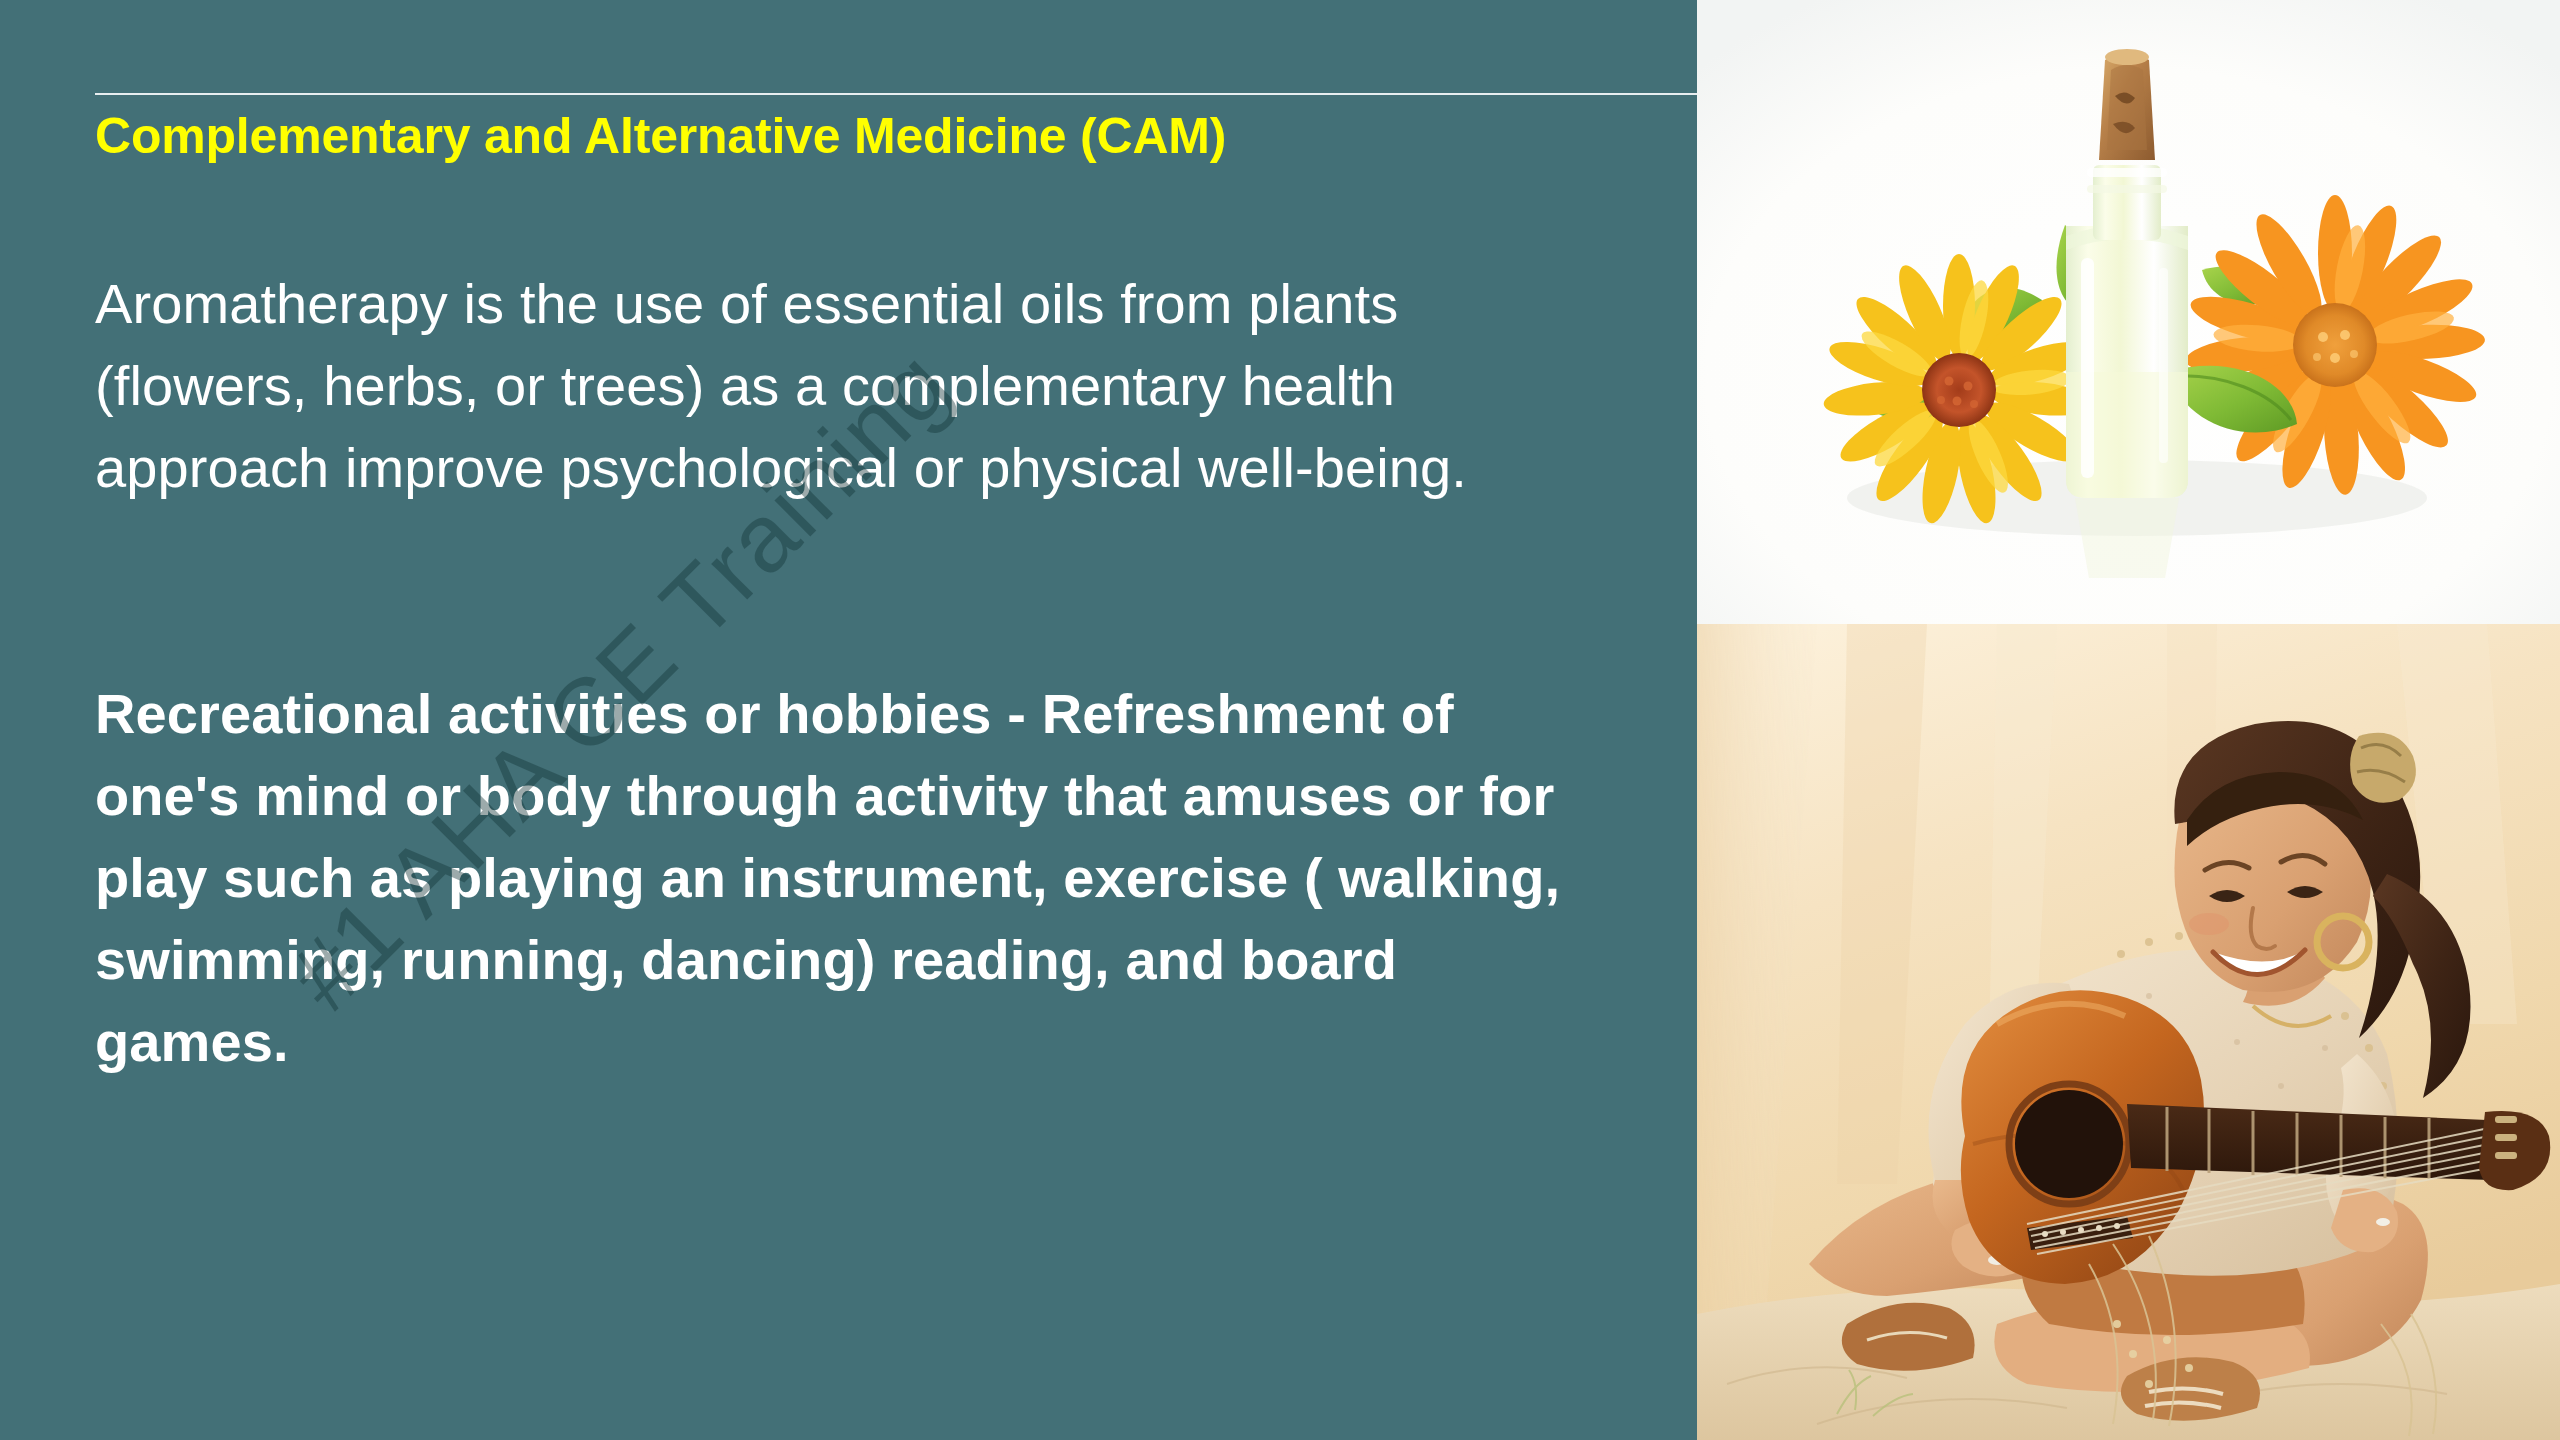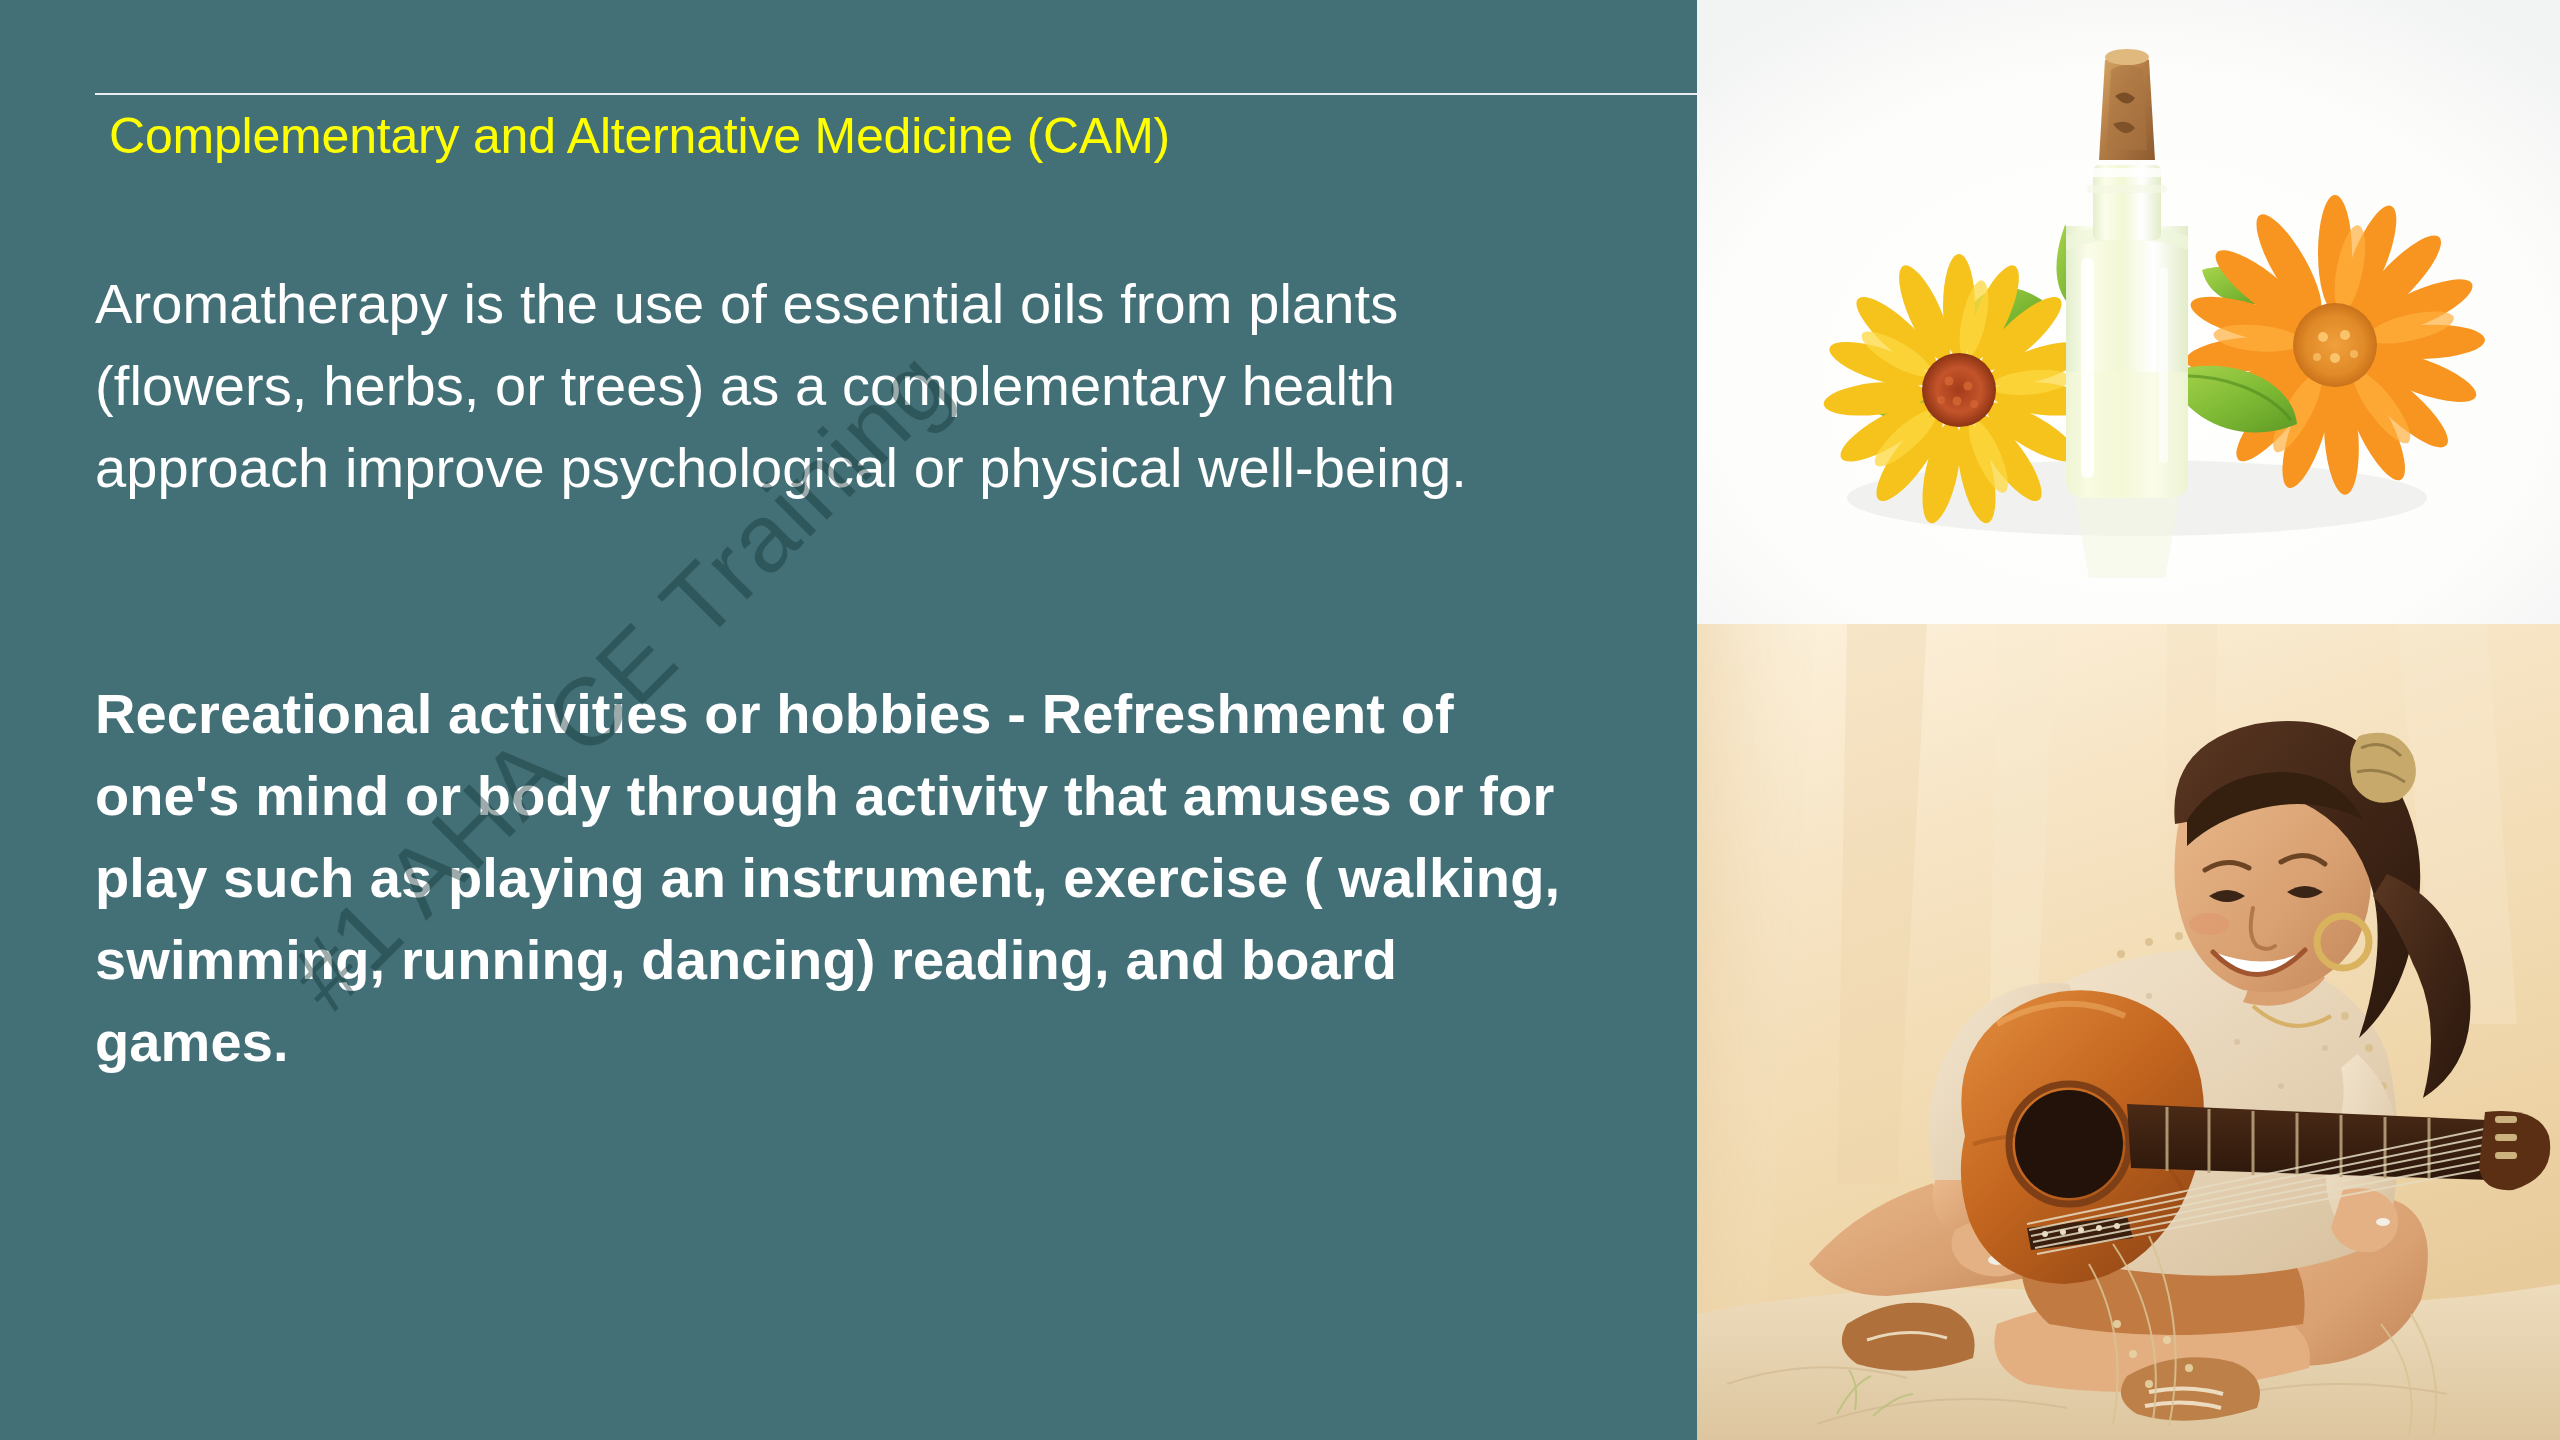--- a/index.html
+++ b/index.html
@@ -37,26 +37,26 @@
     position: absolute;
     left: 95px;
     top: 93px;
     width: 1602px;
     height: 2px;
     background: #e8eef0;
   }
 
   #slide-title {
     position: absolute;
-    left: 109px;
+    left: 95px;
     top: 105px;
     width: 1520px;
     color: #ffff00;
     font-size: 50px;
-    font-weight: 400;
+    font-weight: 700;
     letter-spacing: -0.2px;
     line-height: 1.25;
     white-space: nowrap;
   }
 
   .body-block {
     position: absolute;
     left: 95px;
     width: 1480px;
     color: #ffffff;

